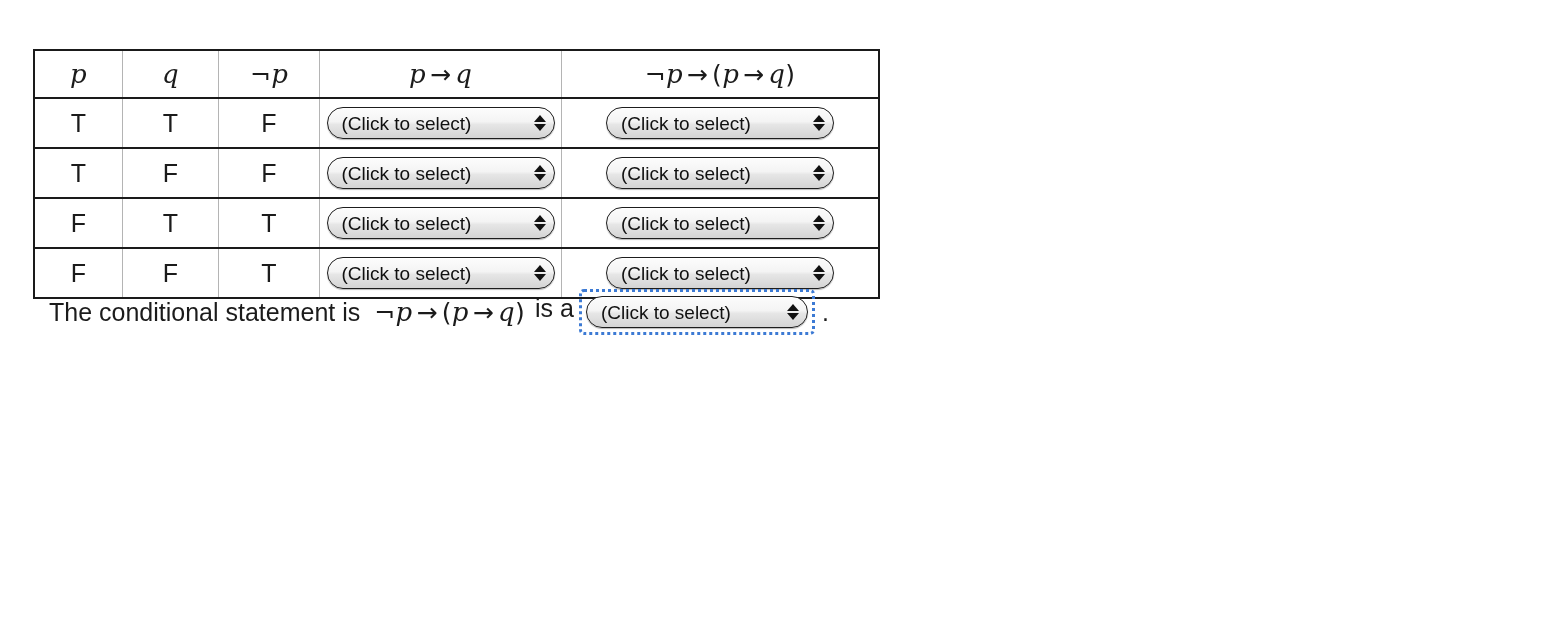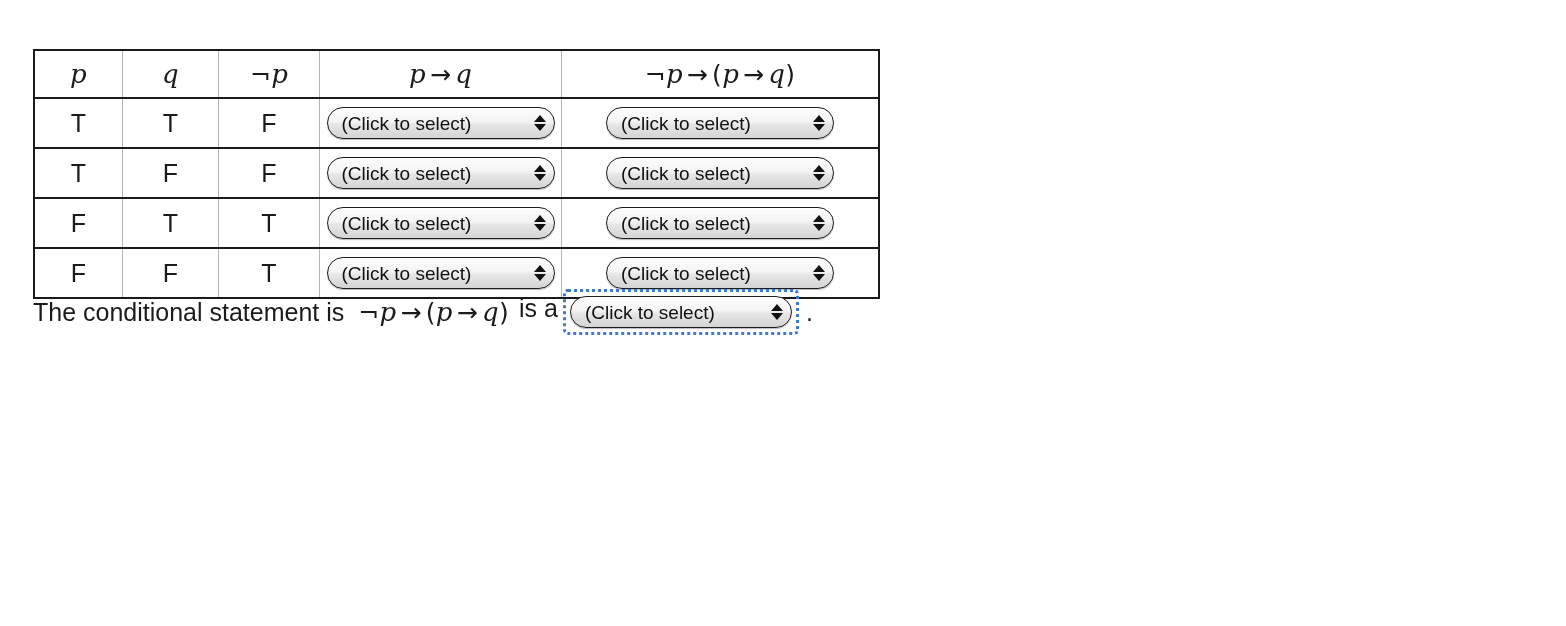--- a/index.html
+++ b/index.html
@@ -140,20 +140,21 @@
     top: 291px;
     display: flex;
     align-items: center;
     height: 42px;
     white-space: nowrap;
   }
   .statement .txt {
     font-family: "Liberation Sans", sans-serif;
     font-size: 25px;
     color: #1b1b1b;
+    margin-left: 16px;
   }
   .statement .formula { font-size: 25px; margin: 0 6px; }
   .statement .txt-pre  { margin-right: 8px; }
   .statement .txt-mid  { margin: 0 8px 7px 4px; }
   .statement .period { margin-left: 10px; font-size: 25px; }
 
   .focus-wrap {
     display: inline-flex;
     padding: 4px;
     outline: 3px dotted #3c7ad4;

